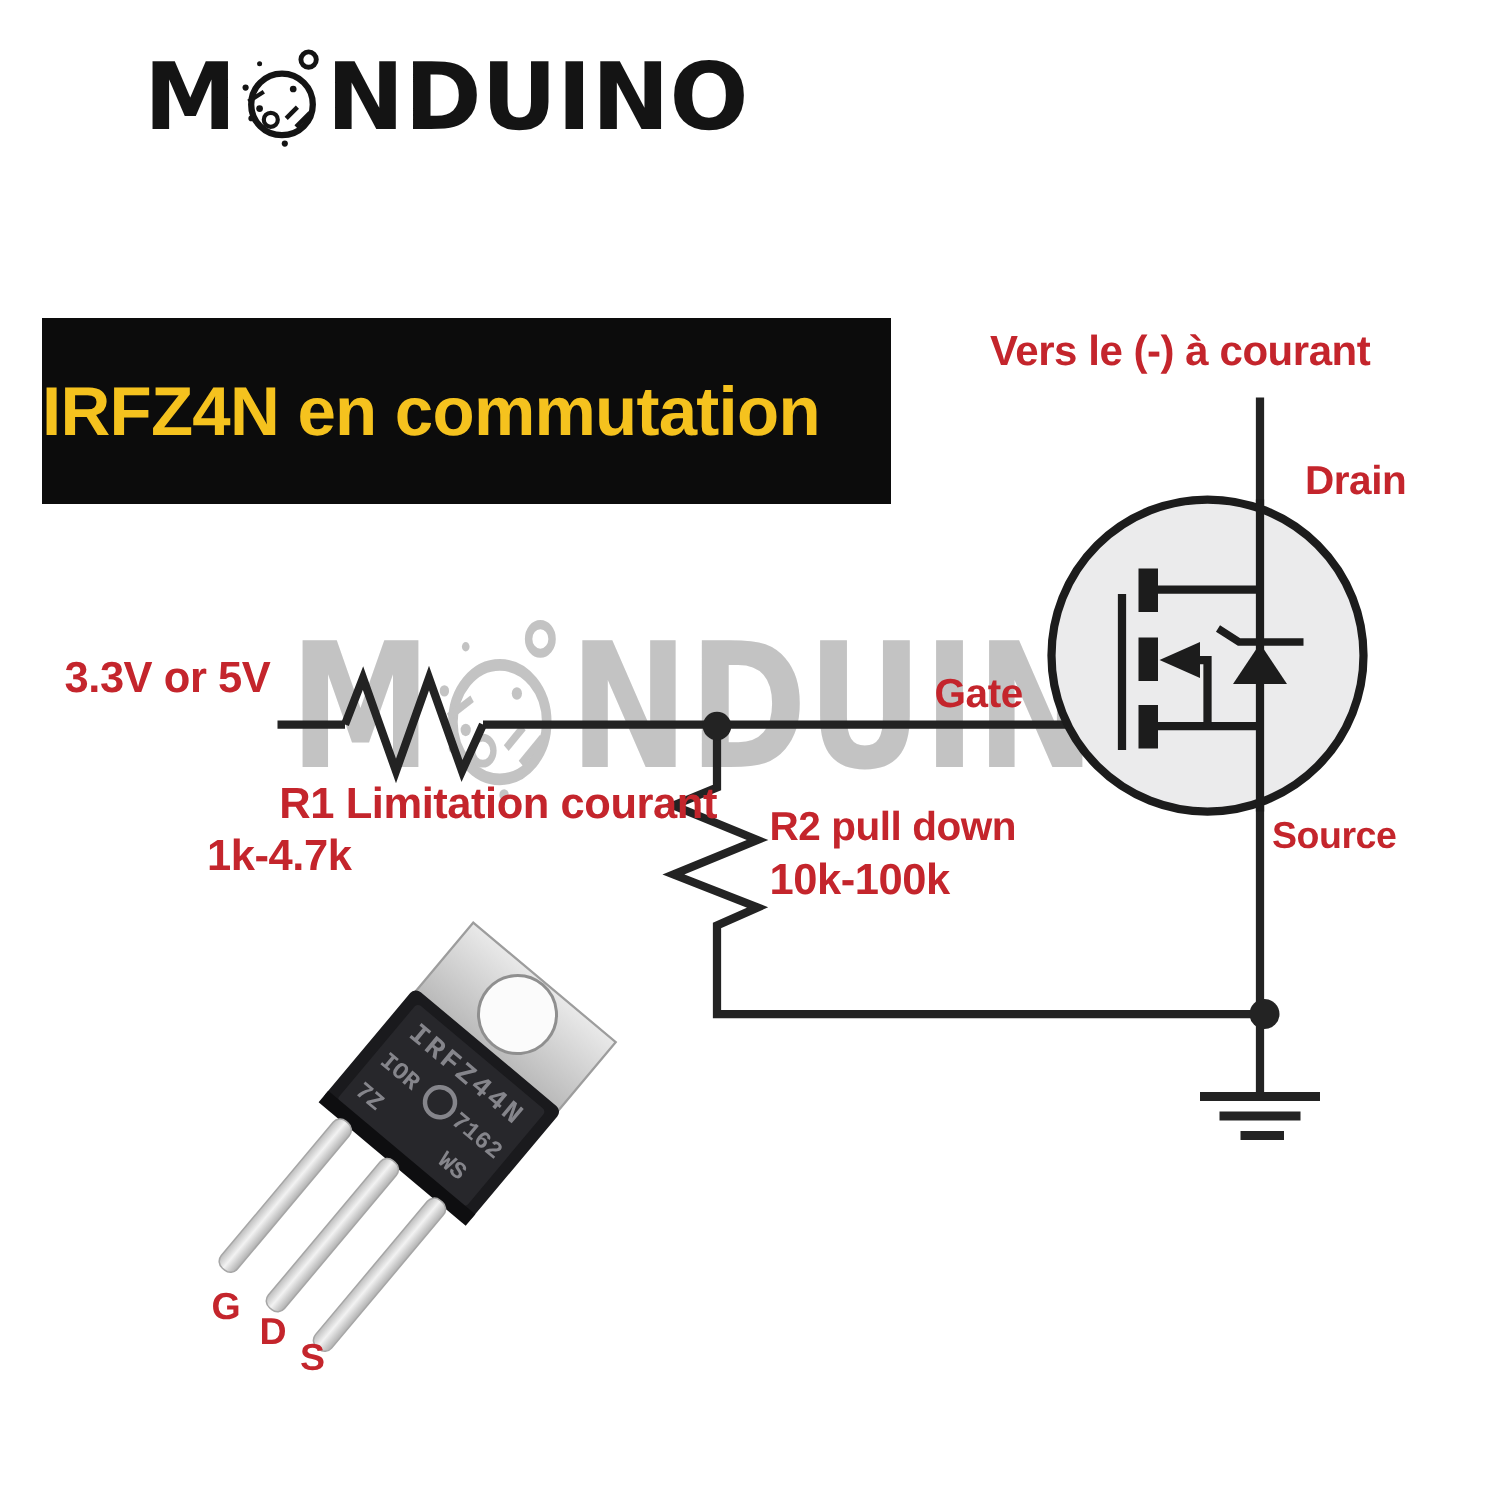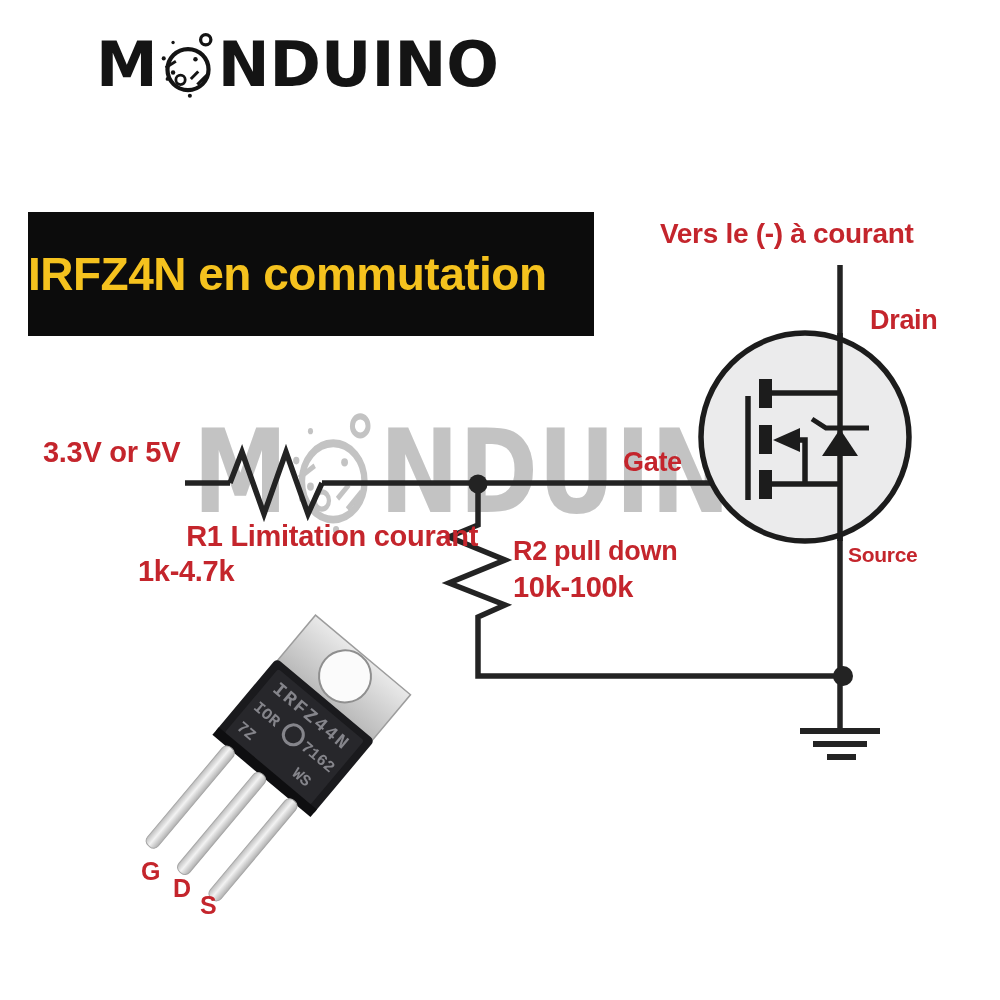--- a/index.html
+++ b/index.html
@@ -24,21 +24,21 @@
   .banner div{color:#f5c21e;font-weight:bold;font-size:46px;line-height:56px;letter-spacing:-0.5px;}
 
   
   .schem{left:0;top:0;z-index:2;}
 
   
   .rl{color:#c4252c;font-weight:bold;z-index:3;white-space:nowrap;letter-spacing:-0.3px;}
   .lbl-to-switch{left:660px;top:218px;font-size:28px;}
   .lbl-drain {left:852px;top:305px;font-size:27px;margin-left:18px;}
   .lbl-gate  {left:623px;top:447px;font-size:27px;}
-  .lbl-source{left:848px;top:543px;font-size:21px;}
+  .lbl-source{left:848px;top:543px;font-size:25px;}
   .lbl-supply{left:43px;top:436px;font-size:29px;}
   .lbl-r1a{left:138px;top:520px;width:292px;text-align:right;font-size:29px;margin-left:48px;}
   .lbl-r1b{left:138px;top:555px;width:292px;text-align:left;font-size:29px;}
   .lbl-r2a{left:513px;top:536px;font-size:27px;}
   .lbl-r2b{left:513px;top:571px;font-size:29px;}
   .pin{font-size:25px;z-index:3;}
   .pin-g{left:141px;top:857px;}
   .pin-d{left:173px;top:874px;}
   .pin-s{left:200px;top:891px;}
 </style>

